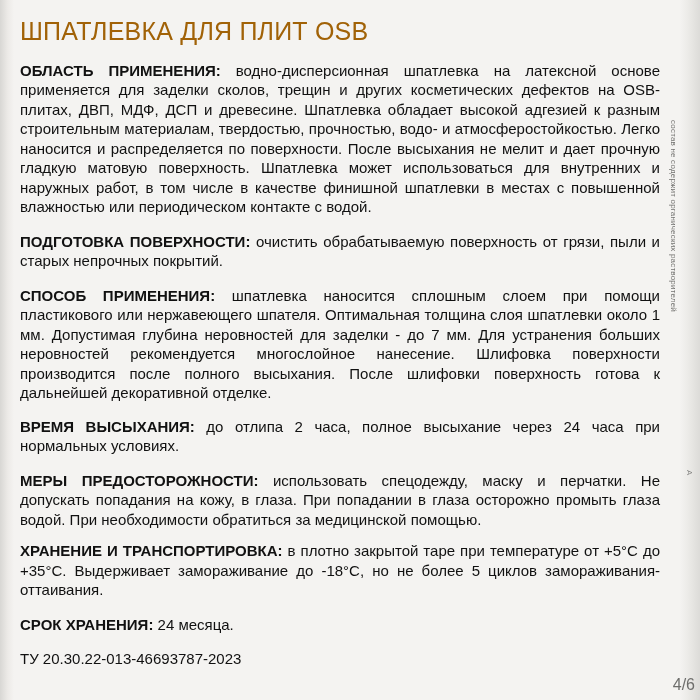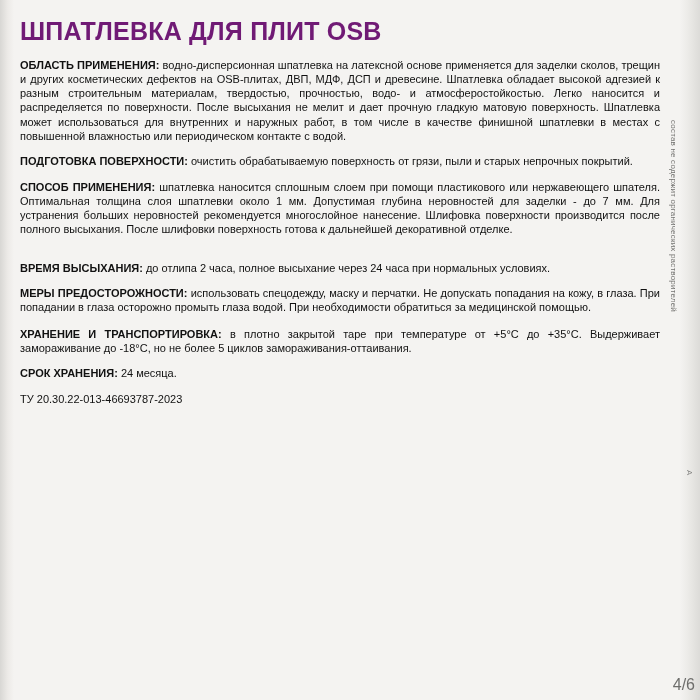--- a/index.html
+++ b/index.html
@@ -34,28 +34,28 @@
     background: linear-gradient(to left, #dcdbd8 0%, #ecebe8 60%, #f4f3f1 100%);
   }
   .content {
     position: absolute;
     left: 20px;
     top: 18px;
     width: 640px;
   }
   .title {
     font-size: 25px;
-    font-weight: bold;
+    font-weight: normal;
     letter-spacing: 0.2px;
-    color: #701a75;
+    color: #a16207;
     margin: 0 0 12px 0;
     line-height: 1.1;
   }
   .block {
-    font-size: 11px;
+    font-size: 15px;
     line-height: 1.30;
     color: #111;
     text-align: justify;
     margin-bottom: 1px;
     hyphens: auto;
   }
   .block .lead {
     font-weight: bold;
     text-transform: uppercase;
   }
@@ -112,21 +112,21 @@
     </p>
 
     <p class="block">
       <span class="lead">ПОДГОТОВКА ПОВЕРХНОСТИ:</span><span> очистить обрабатываемую поверхность от грязи, пыли и старых непрочных покрытий.</span>
     </p>
 
     <p class="block">
       <span class="lead">СПОСОБ ПРИМЕНЕНИЯ:</span><span> шпатлевка наносится сплошным слоем при помощи пластикового или нержавеющего шпателя. Оптимальная толщина слоя шпатлевки около 1 мм. Допустимая глубина неровностей для заделки - до 7 мм. Для устранения больших неровностей рекомендуется многослойное нанесение. Шлифовка поверхности производится после полного высыхания. После шлифовки поверхность готова к дальнейшей декоративной отделке.</span>
     </p>
 
-    <p class="block gap-md" style="margin-top:24px;">
+    <p class="block gap-md" style="margin-top:14px;">
       <span class="lead">ВРЕМЯ ВЫСЫХАНИЯ:</span><span> до отлипа 2 часа, полное высыхание через 24 часа при нормальных условиях.</span>
     </p>
 
 
 
     <p class="block gap-md">
       <span class="lead">МЕРЫ ПРЕДОСТОРОЖНОСТИ:</span><span> использовать спецодежду, маску и перчатки. Не допускать попадания на кожу, в глаза. При попадании в глаза осторожно промыть глаза водой. При необходимости обратиться за медицинской помощью.</span>
     </p>
 
     <p class="block gap-sm" style="margin-top:12px;">

